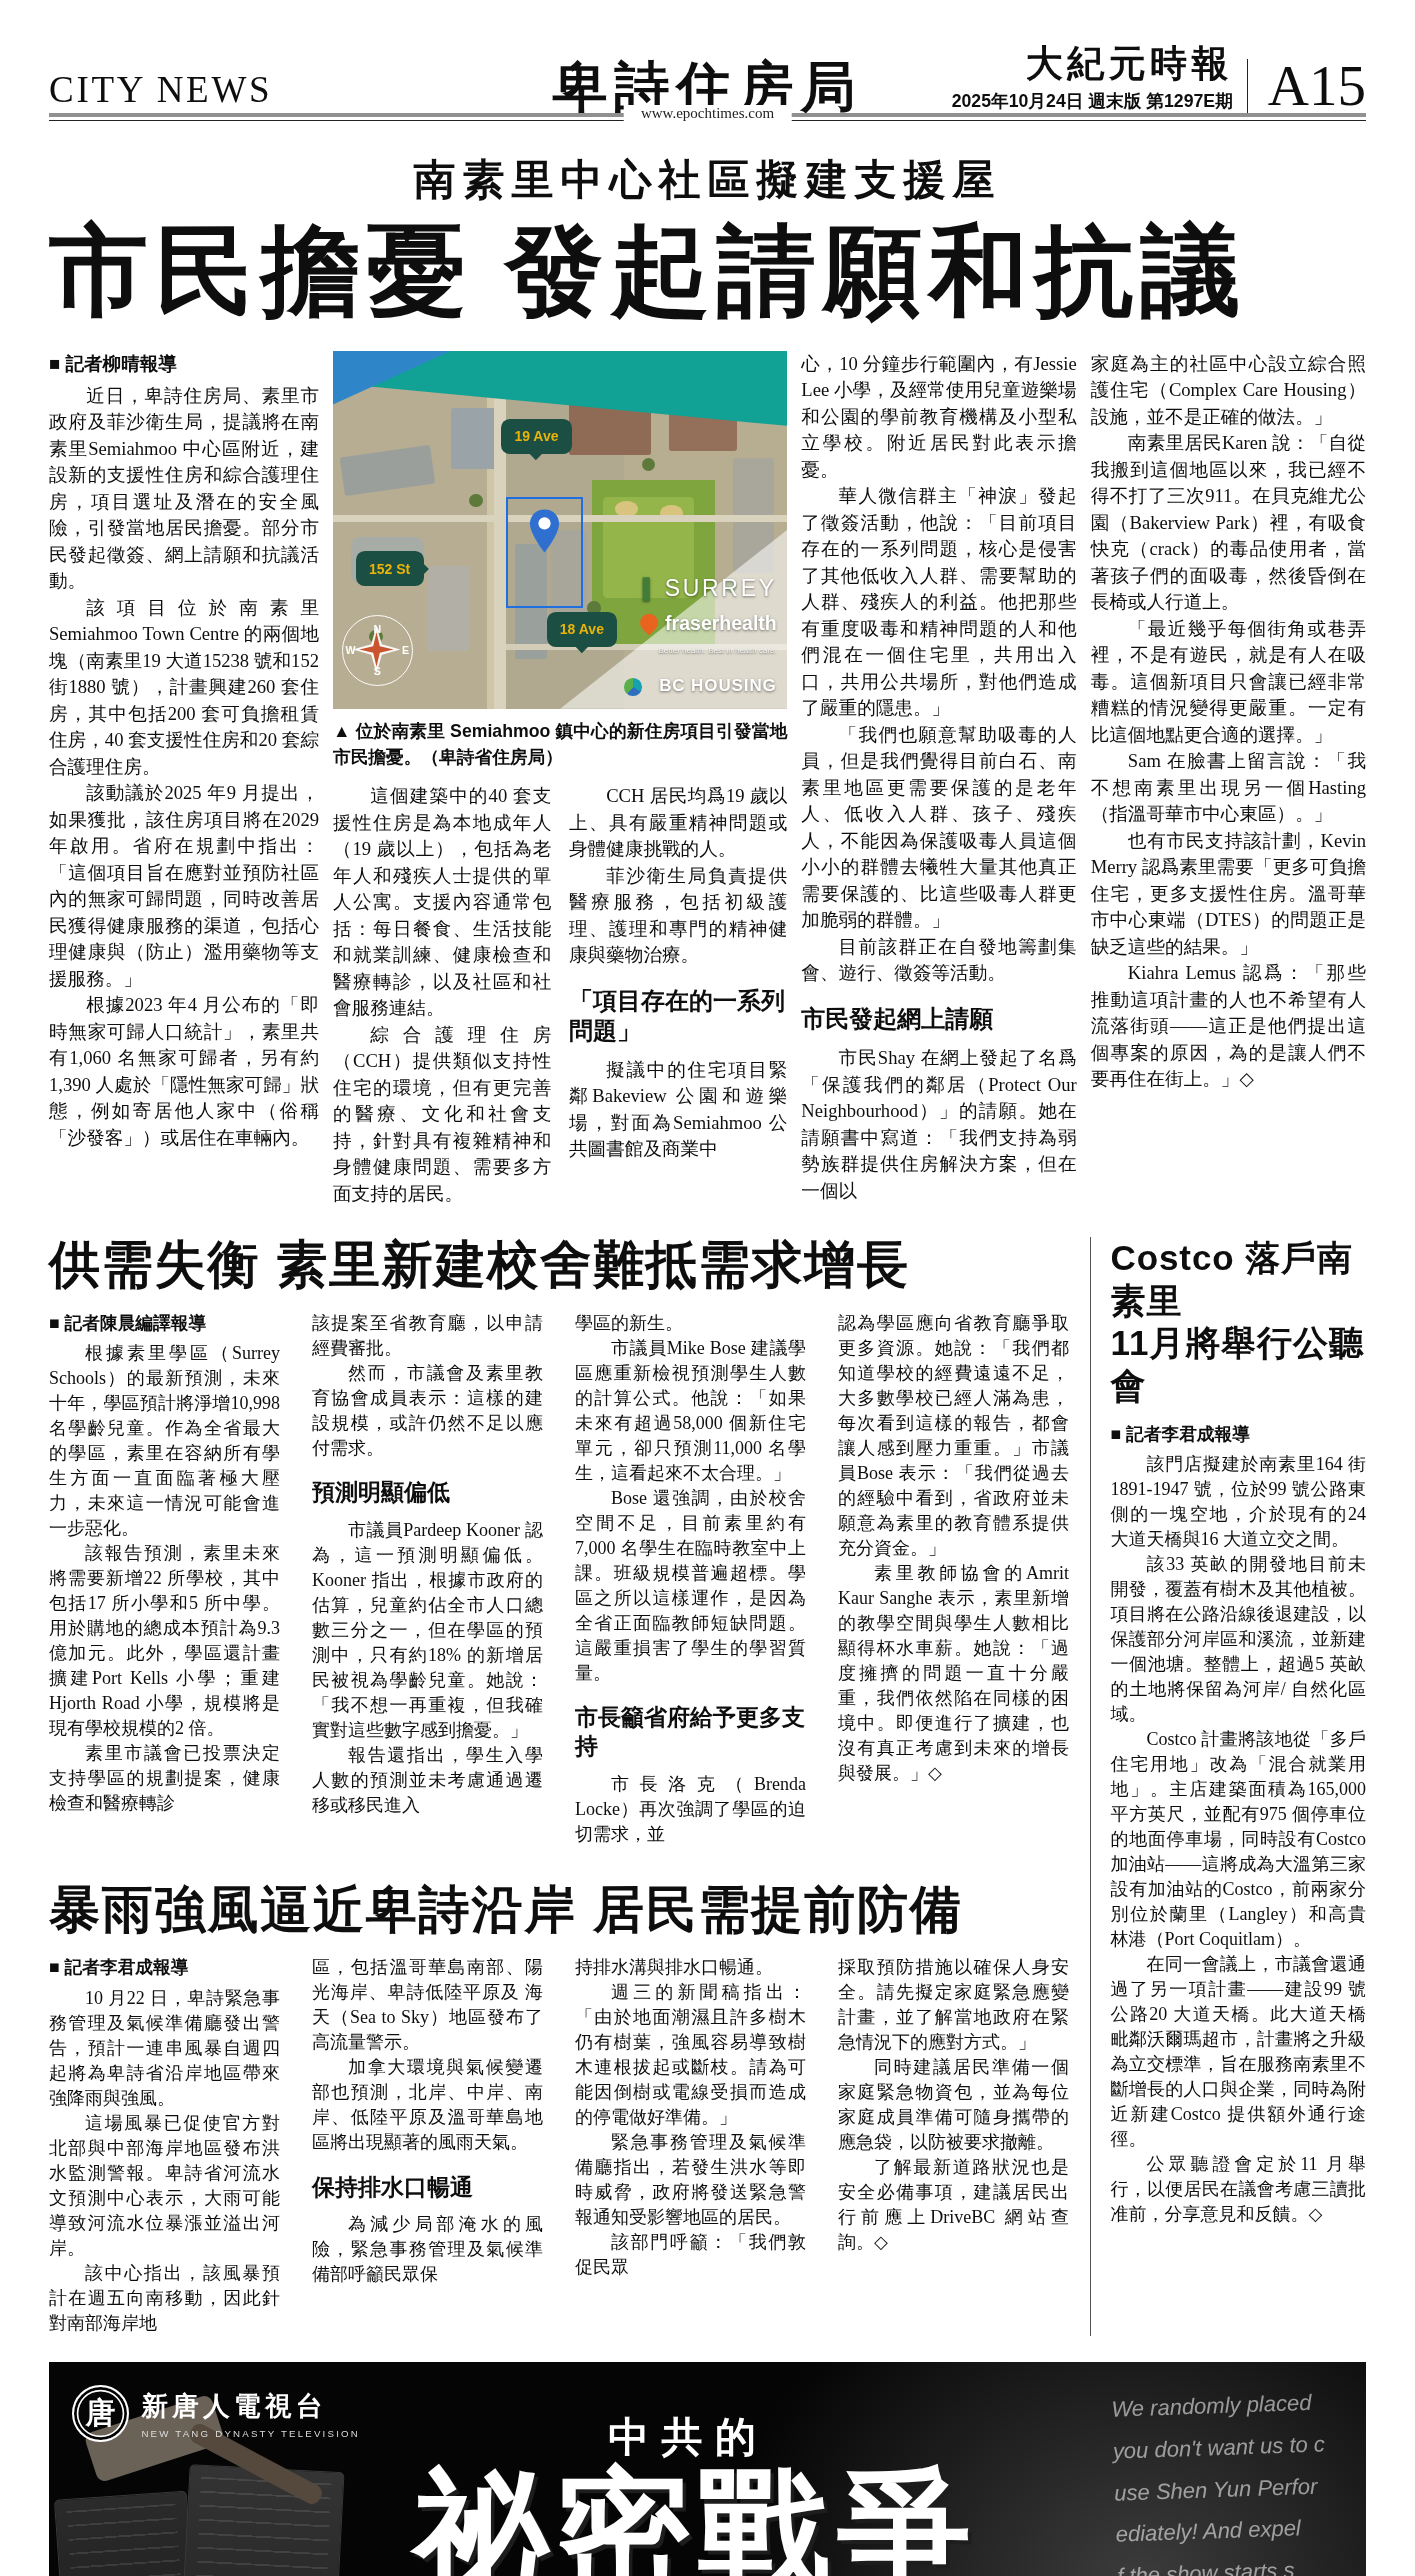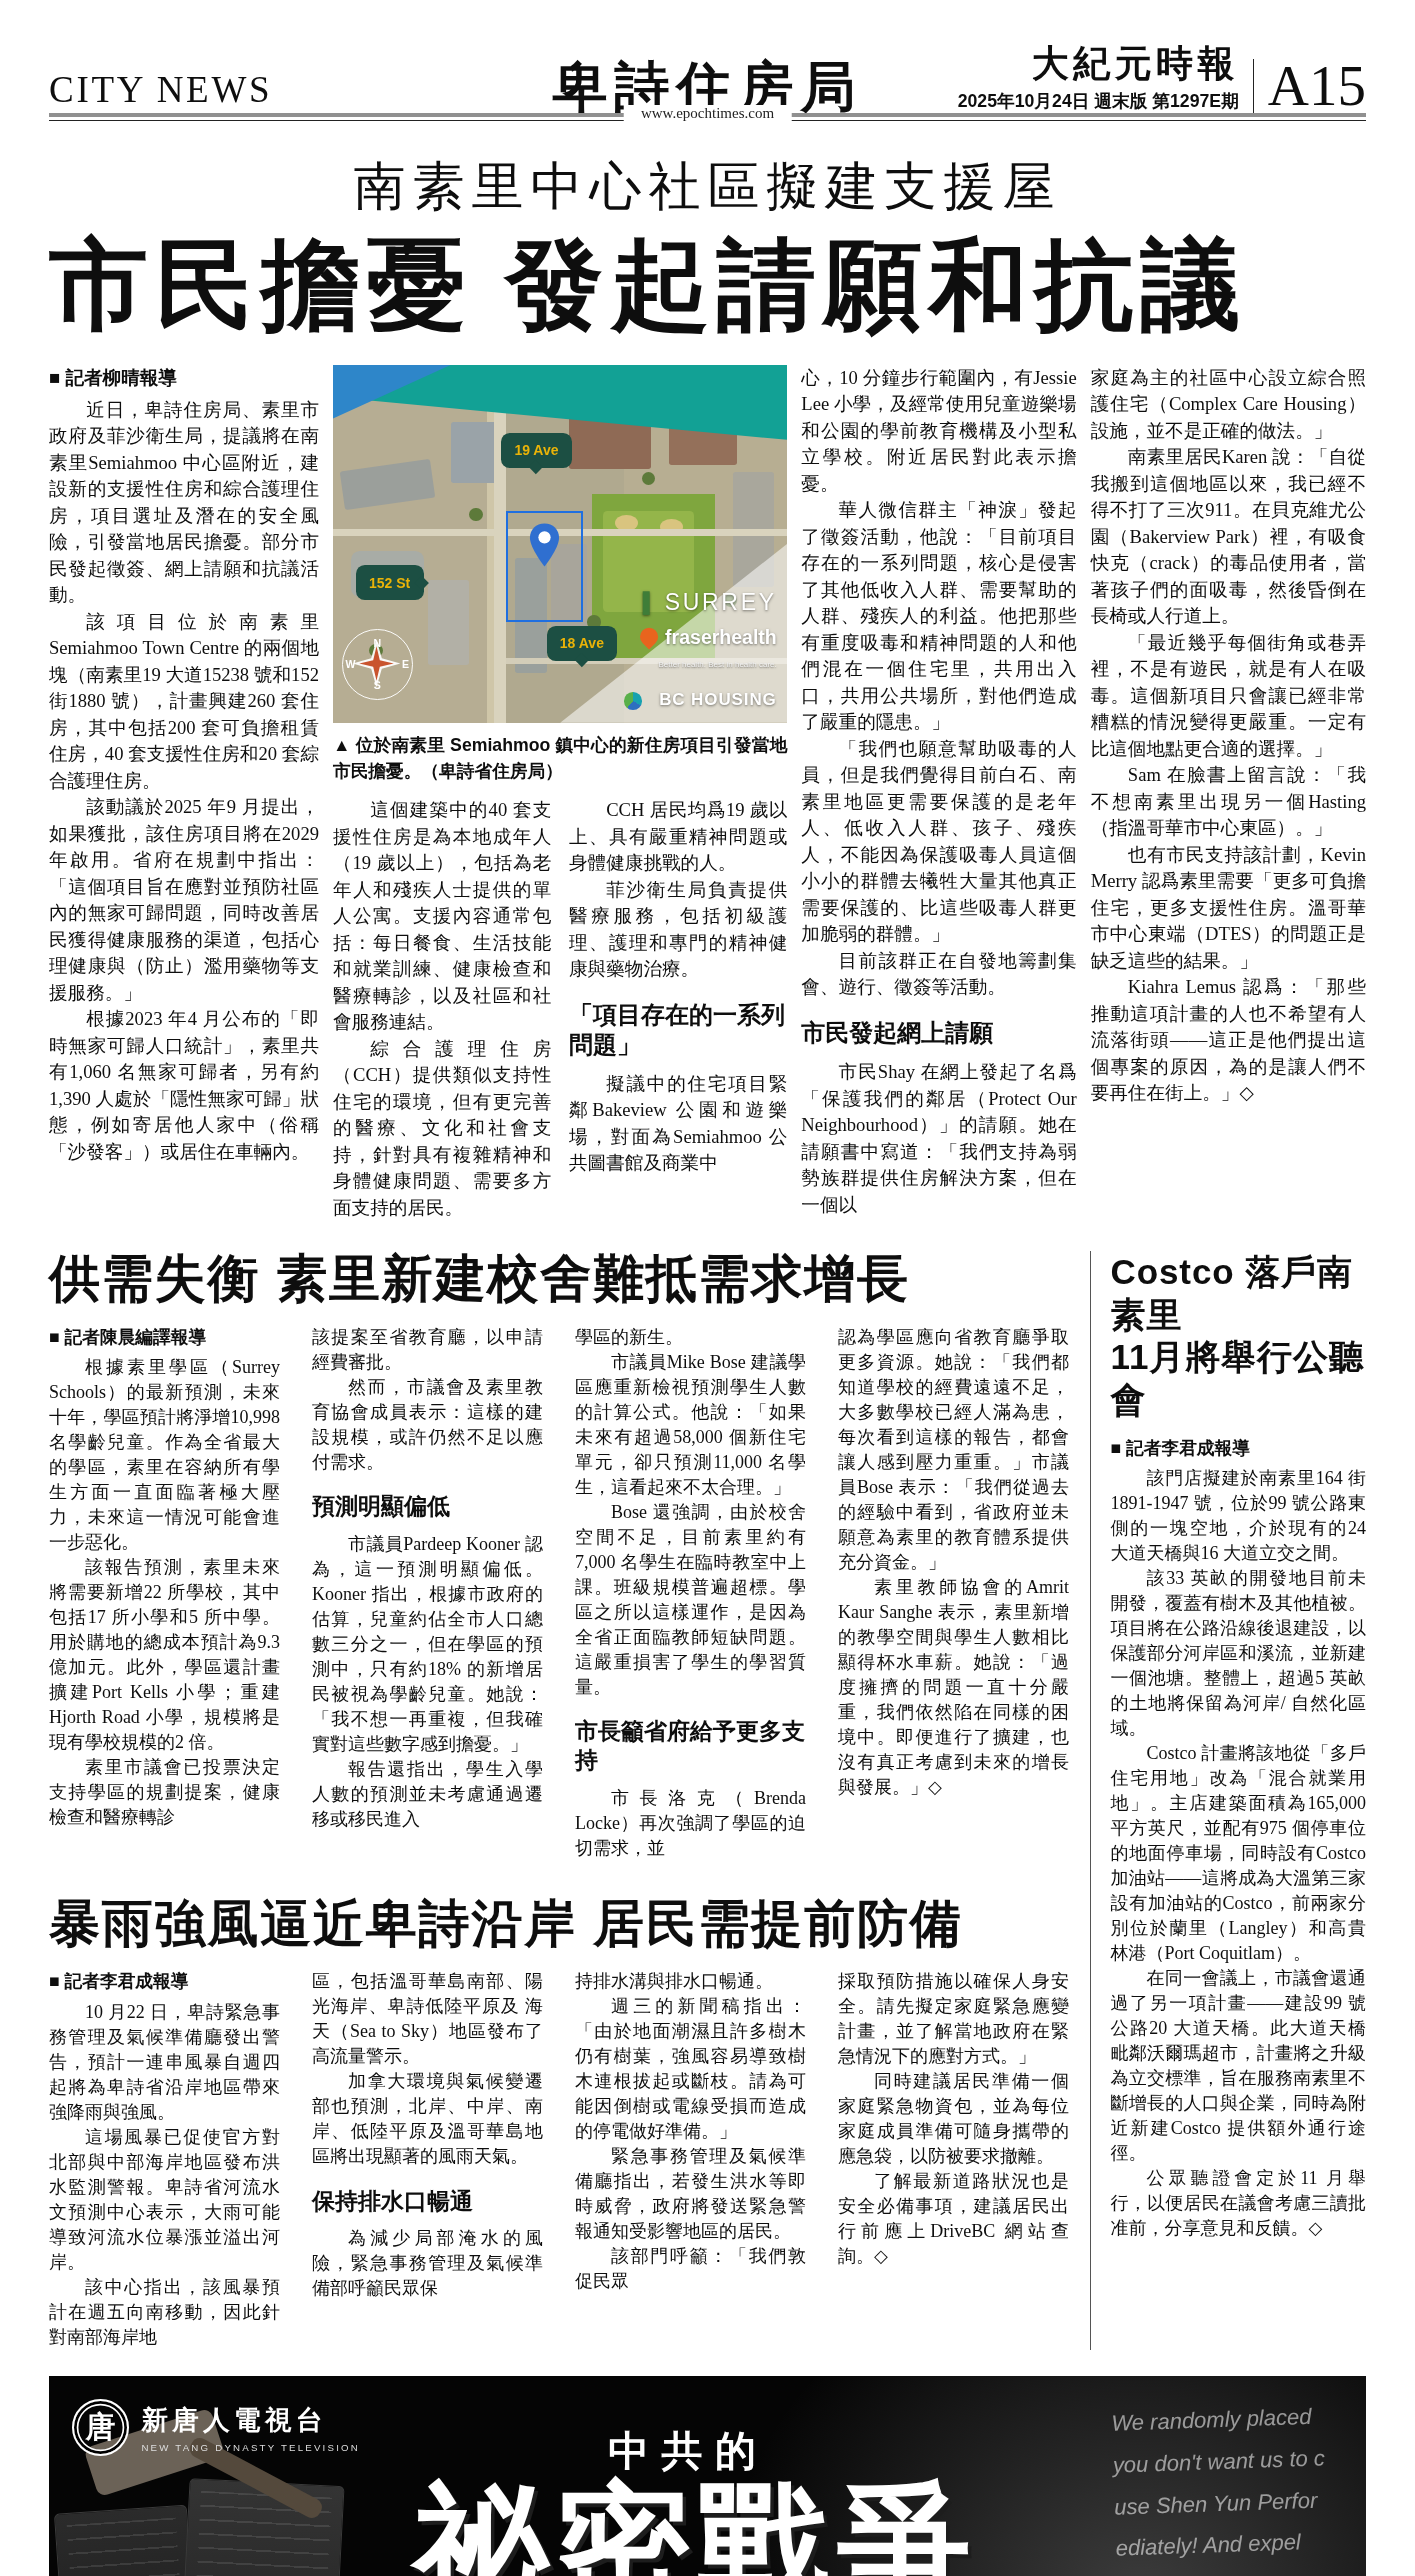--- a/index.html
+++ b/index.html
@@ -16,29 +16,29 @@
   
   .header{position:relative;height:88px;margin-top:25px;}
   .h-left{position:absolute;left:0;bottom:1.8px;font-family:var(--serif);
           font-size:37px;letter-spacing:2.7px;}
   .h-center{position:absolute;left:50%;transform:translateX(-50%);bottom:-1.8px;text-align:center;}
   .h-cn{font-size:55px;font-weight:900;letter-spacing:7px;line-height:1;}
   .h-right{position:absolute;right:0;bottom:0;display:flex;align-items:flex-end;gap:14px;}
   .h-brand{text-align:right;}
   .brand-name{font-size:37px;font-weight:900;letter-spacing:4.4px;line-height:1;}
   .brand-date{font-size:17.7px;font-weight:700;font-family:var(--sans);margin-top:7px;}
-  .h-pageno{font-size:57px;line-height:.95;border-left:1.8px solid #222;padding-left:14px;}
+  .h-pageno{font-size:57px;line-height:.95;border-left:1.8px solid #222;padding-left:20px;}
   .h-rule{position:relative;height:12.4px;}
   .h-rule .r1{border-top:4.4px solid #909090;}
   .h-rule .r2{border-top:0.9px solid #222;margin-top:2.7px;}
   .h-web{position:absolute;left:50%;top:-8px;transform:translateX(-50%);
          background:#fff;padding:0 17.7px;font-size:15px;color:#222;}
 
   
-  .a1-kicker{text-align:center;font-size:52px;font-weight:400;letter-spacing:7px;margin-top:26.5px;}
+  .a1-kicker{text-align:center;font-size:42px;font-weight:700;letter-spacing:7px;margin-top:26.5px;}
   .a1-title{text-align:left;font-size:99px;font-weight:900;letter-spacing:7px;
             line-height:1.05;margin-top:12.4px;}
   .a1-body{display:flex;gap:14px;margin-top:26.5px;font-size:18.6px;line-height:26.5px;}
   .a1-c1{flex:0 0 20.5%;}
   .a1-mid{flex:0 0 34.5%;}
   .a1-c3{flex:1;}
   .a1-c4{flex:1;}
 
   .blk{margin:0;text-align:justify;}
   .blk.p{text-indent:2em;}

